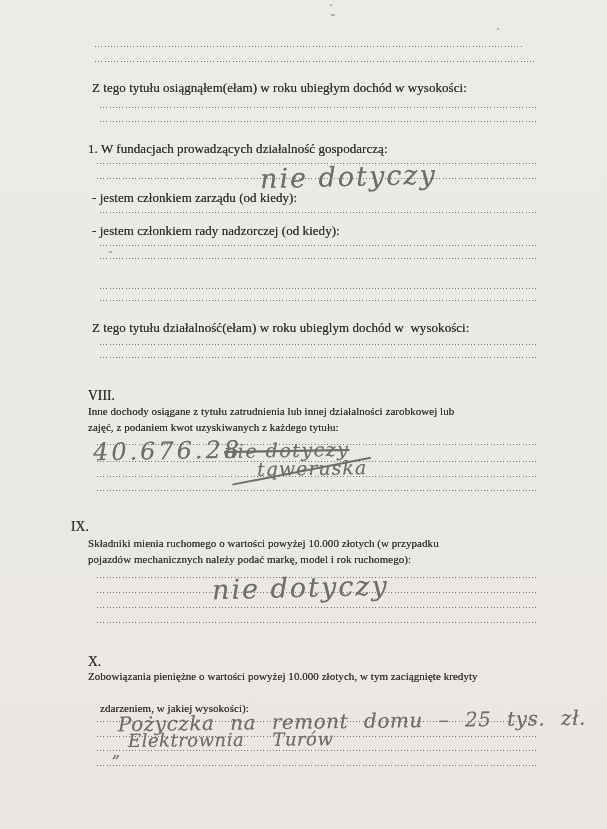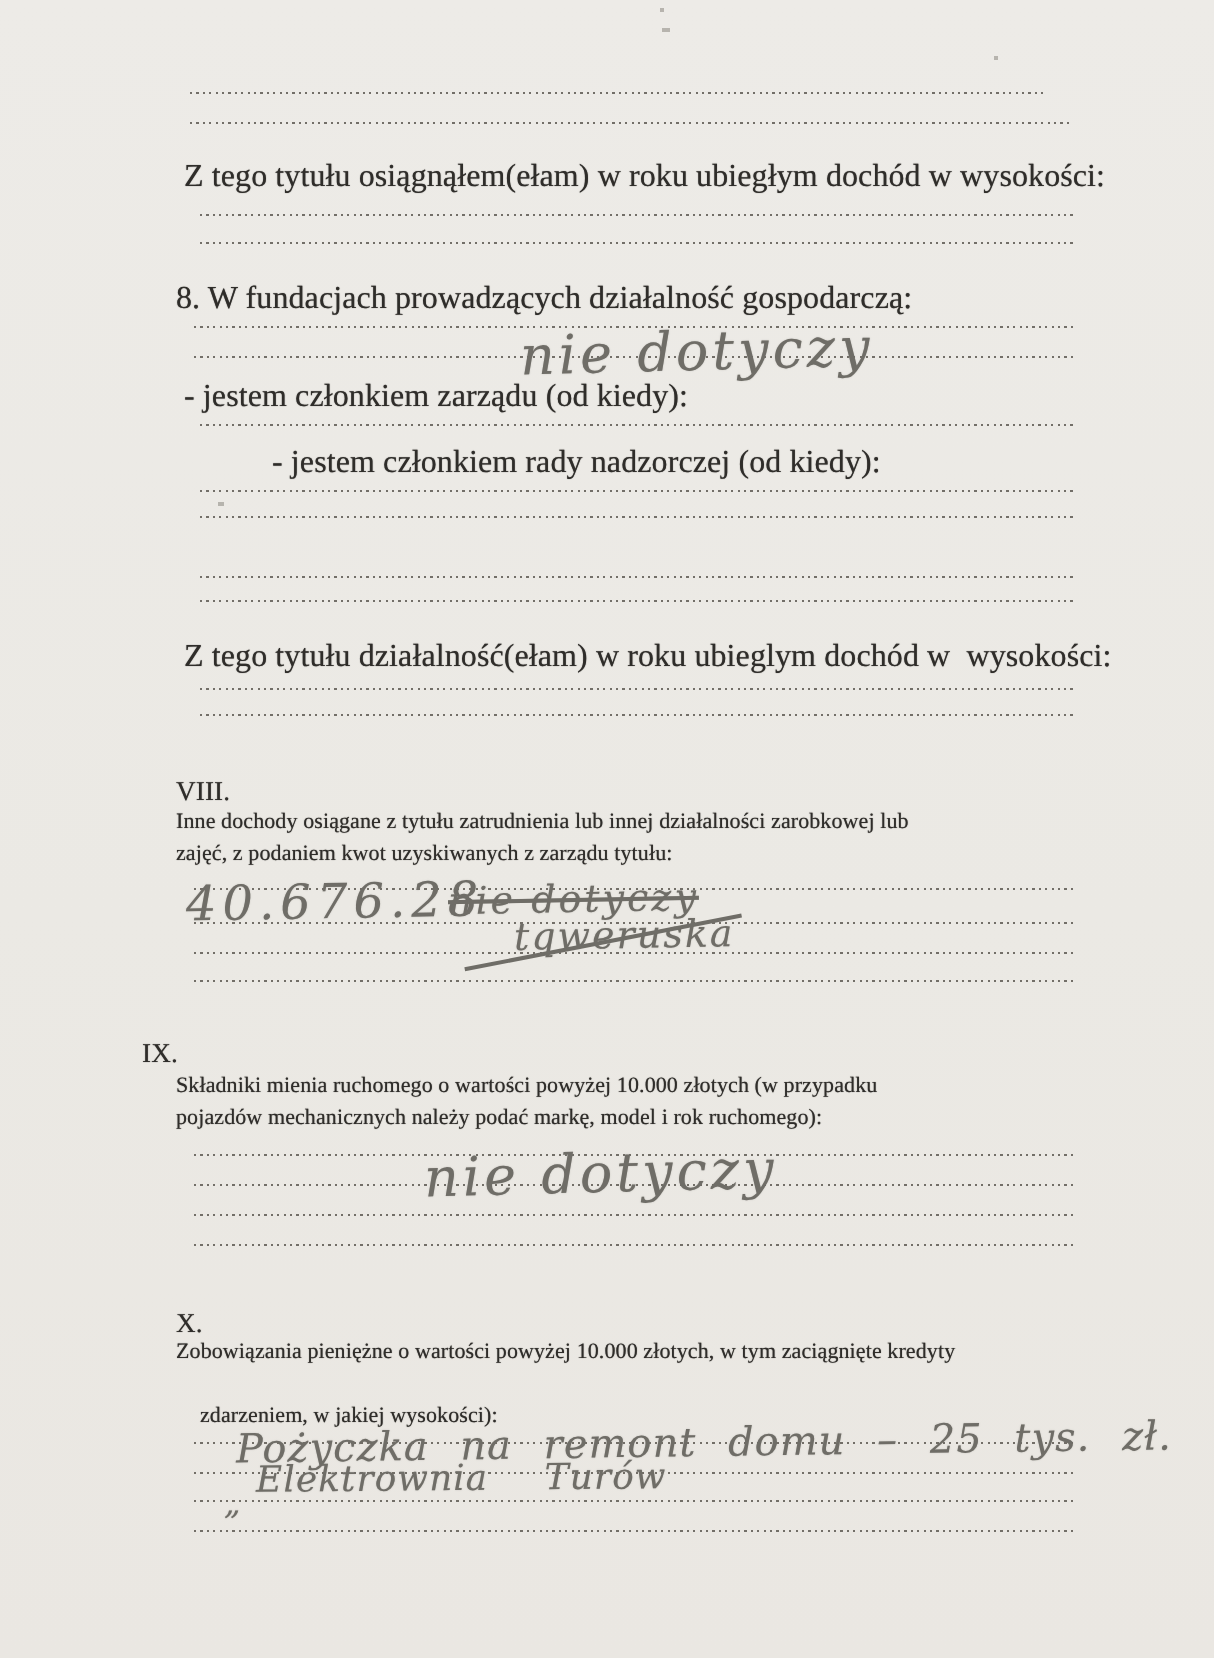--- a/index.html
+++ b/index.html
@@ -3,21 +3,21 @@
 <meta charset="utf-8">
 <style>
   html,body { margin:0; padding:0; background:#d8d6d1; }
   .page {
     position:relative; width:607px; height:829px; margin:0 auto;
     background:linear-gradient(180deg,#edebe7 0%, #ebe9e4 55%, #eae7e2 100%);
     font-family:"Liberation Serif", serif;
     color:#2f2d2a; overflow:hidden;
   }
   .txt {
-    position:absolute; white-space:pre; font-size:16px;
+    position:absolute; white-space:pre; font-size:13px;
     letter-spacing:0.05px; text-shadow:0 0 0.5px rgba(47,45,42,0.75);
   }
   .para-line { font-size:11px; }
   .sec-num { font-size:13.6px; }
   .dotline {
     position:absolute; height:2px;
     background-image:repeating-linear-gradient(to right,#5d5952 0 1.1px, rgba(0,0,0,0) 1.1px 3.2px);
     background-position:0 100%; background-size:100% 1.3px; background-repeat:no-repeat;
     opacity:0.85;
   }
@@ -52,42 +52,42 @@
   <div class="speck" style="left:497px;top:28px;width:2px;height:2px;"></div>
   <div class="speck" style="left:109px;top:251px;width:3px;height:2px;"></div>
 
   <div class="dotline" style="top:45px;left:95px;width:428px;"></div>
   <div class="dotline" style="top:60px;left:95px;width:440px;"></div>
 
   <div class="txt" style="top:80px;left:92px;">Z tego tytułu osiągnąłem(ełam) w roku ubiegłym dochód w wysokości:</div>
   <div class="dotline" style="top:106px;left:100px;width:437px;"></div>
   <div class="dotline" style="top:120px;left:100px;width:437px;"></div>
 
-  <div class="txt" style="top:141px;left:88px;">8. W fundacjach prowadzących działalność gospodarczą:</div>
+  <div class="txt" style="top:141px;left:88px;">1. W fundacjach prowadzących działalność gospodarczą:</div>
   <div class="dotline" style="top:162px;left:97px;width:440px;"></div>
   <div class="dotline" style="top:177px;left:97px;width:440px;"></div>
   <div class="hand hand-big" style="top:161px;left:260px;">nie dotyczy</div>
 
   <div class="txt" style="top:190px;left:92px;">- jestem członkiem zarządu (od kiedy):</div>
   <div class="dotline" style="top:211px;left:100px;width:437px;"></div>
 
-  <div class="txt" style="top:223px;left:92px;margin-left:44px;">- jestem członkiem rady nadzorczej (od kiedy):</div>
+  <div class="txt" style="top:223px;left:92px;">- jestem członkiem rady nadzorczej (od kiedy):</div>
   <div class="dotline" style="top:244px;left:100px;width:437px;"></div>
   <div class="dotline" style="top:257px;left:100px;width:437px;"></div>
 
   <div class="dotline" style="top:287px;left:100px;width:437px;"></div>
   <div class="dotline" style="top:299px;left:100px;width:437px;"></div>
 
   <div class="txt" style="top:320px;left:92px;">Z tego tytułu działalność(ełam) w roku ubieglym dochód w  wysokości:</div>
   <div class="dotline" style="top:343px;left:100px;width:437px;"></div>
   <div class="dotline" style="top:356px;left:100px;width:437px;"></div>
 
   <div class="txt sec-num" style="top:388px;left:88px;">VIII.</div>
   <div class="txt para-line" style="top:405px;left:88px;">Inne dochody osiągane z tytułu zatrudnienia lub innej działalności zarobkowej lub</div>
-  <div class="txt para-line" style="top:421px;left:88px;">zajęć, z podaniem kwot uzyskiwanych z zarządu tytułu:</div>
+  <div class="txt para-line" style="top:421px;left:88px;">zajęć, z podaniem kwot uzyskiwanych z każdego tytułu:</div>
 
   <div class="dotline" style="top:443px;left:97px;width:440px;"></div>
   <div class="dotline" style="top:460px;left:97px;width:440px;"></div>
   <div class="dotline" style="top:475px;left:97px;width:440px;"></div>
   <div class="dotline" style="top:489px;left:97px;width:440px;"></div>
 
   <div class="hand hand-amount" style="top:437px;left:93px;">40.676.28</div>
   <div class="hand hand-struck" style="top:439px;left:224px;">nie dotyczy</div>
   <div class="hand hand-struck2 diag" style="top:457px;left:257px;">tqweruska</div>
 

